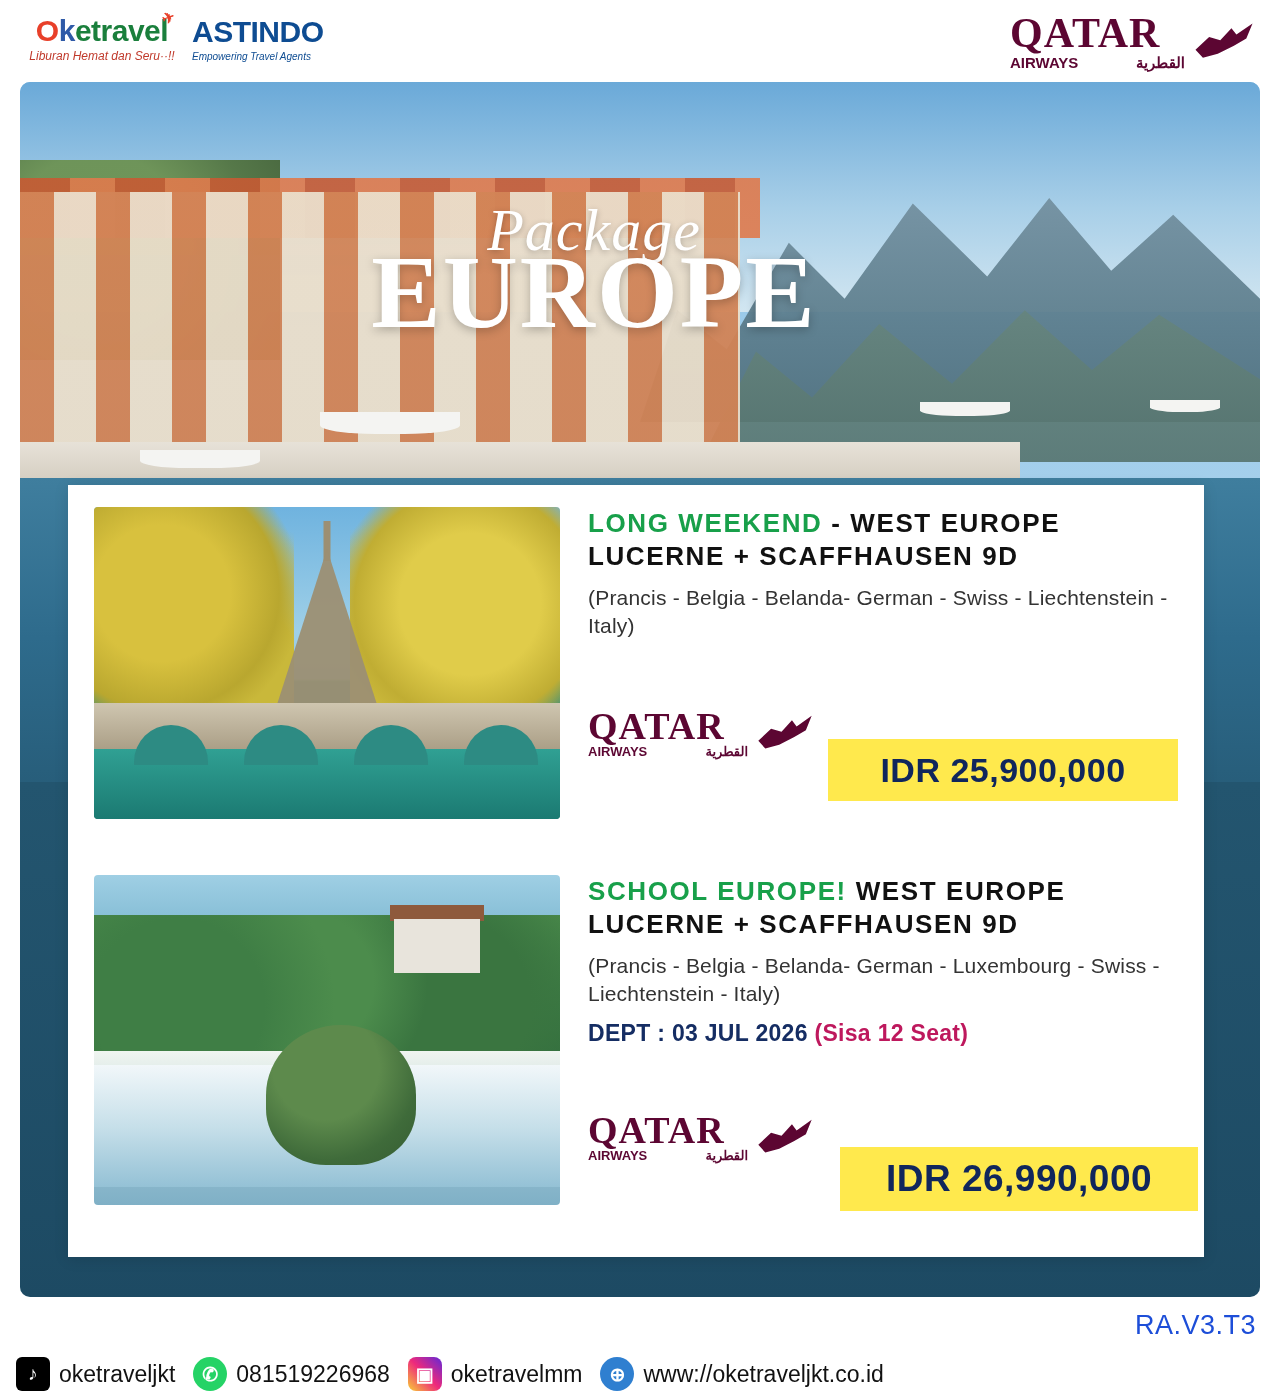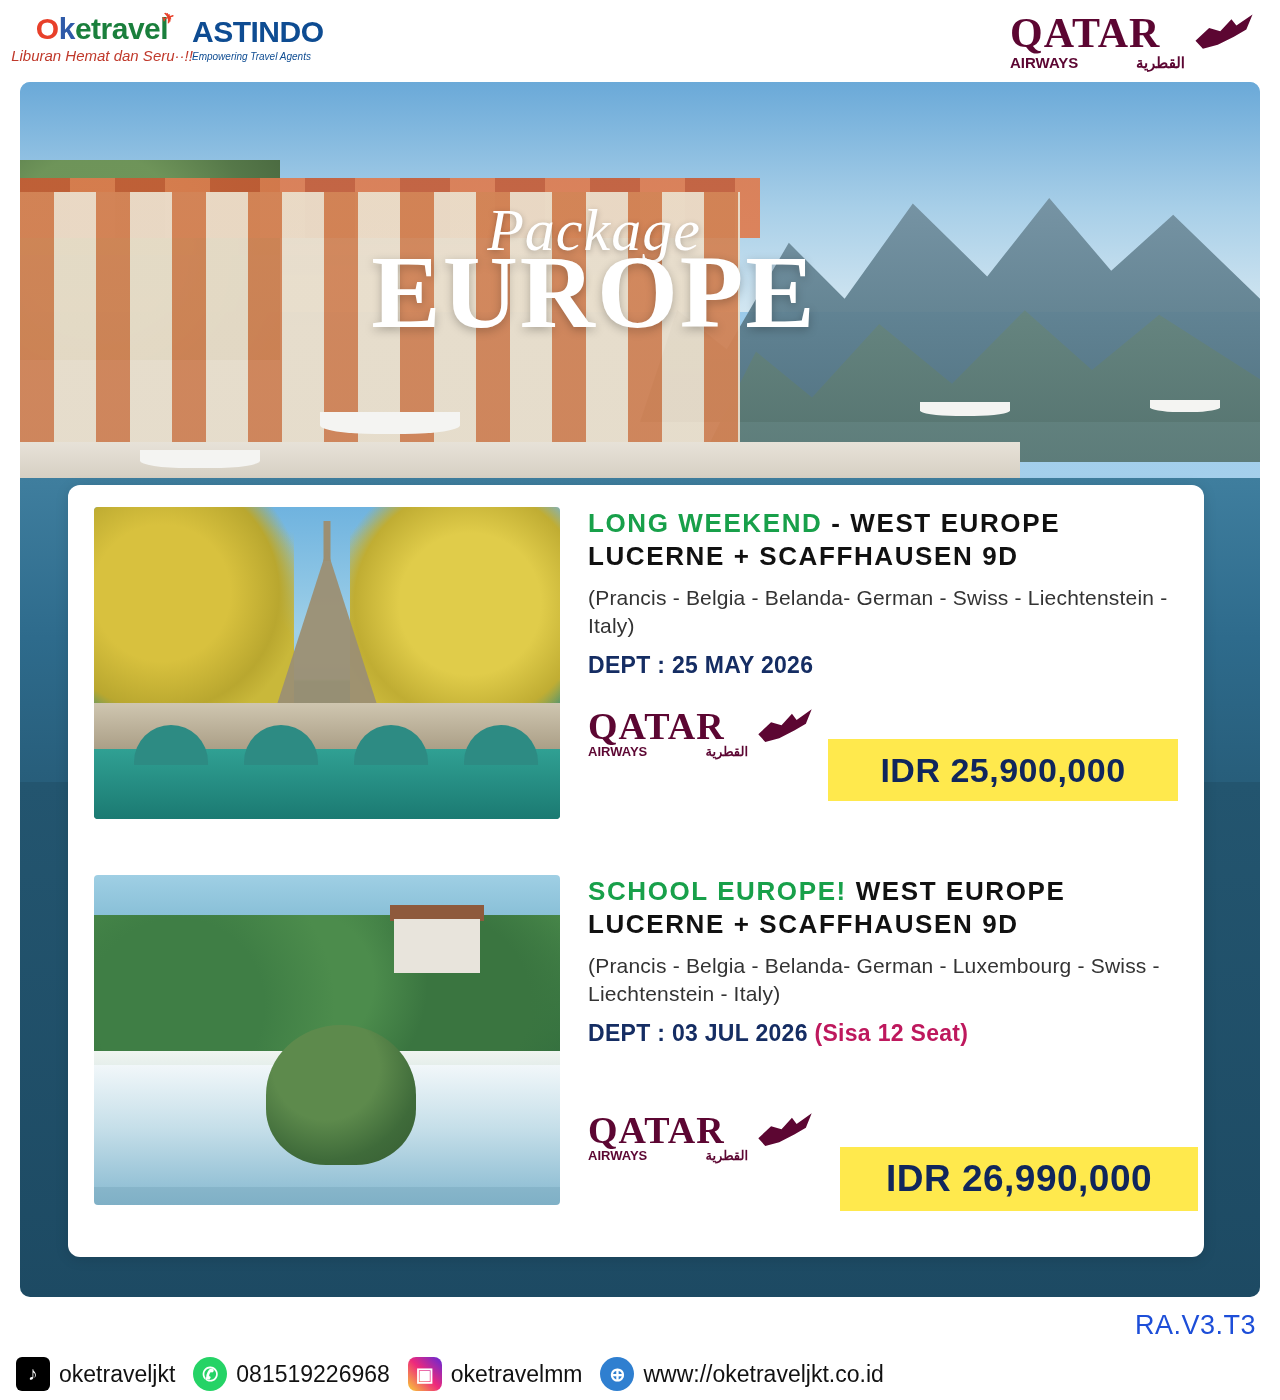--- a/index.html
+++ b/index.html
@@ -44,21 +44,21 @@
     color: #2f5aa8;
   }
   .logo-oke .plane {
     position: absolute;
     right: 8px; top: 2px;
     color: #e8402a;
     font-size: 15px;
     transform: rotate(-20deg);
   }
   .logo-oke .tag {
-    font-size: 15px;
+    font-size: 12px;
     color: #c0392b;
     font-style: italic;
     margin-top: 3px;
     white-space: nowrap;
   }
 
   .logo-astindo {
     position: absolute;
     left: 192px; top: 10px;
     width: 170px; height: 58px;
@@ -83,21 +83,21 @@
 
   .logo-qatar-header {
     position: absolute;
     right: 20px; top: 8px;
     width: 250px; height: 60px;
   }
 
   .qatar-logo {
     position: relative;
     display: flex;
-    align-items: flex-start;
+    align-items: center;
     gap: 8px;
   }
   .qatar-logo .txtwrap { display: flex; flex-direction: column; line-height: 1; }
   .qatar-logo .q1 {
     font-family: "Liberation Serif", serif;
     font-weight: bold;
     color: #5c0632;
     letter-spacing: 1px;
   }
   .qatar-logo .q2 {
@@ -196,21 +196,21 @@
     margin-top: -16px;
     text-shadow: 0 3px 10px rgba(0,0,0,.25);
   }
 
   
   .panel {
     position: absolute;
     left: 68px; top: 485px;
     width: 1136px; height: 772px;
     background: #ffffff;
-    border-radius: 12px;
+    border-radius: 0;
     box-shadow: 0 2px 14px rgba(0,0,0,.12);
   }
 
   .pkg {
     position: absolute;
     left: 0;
     width: 1136px;
   }
   .pkg.one { top: 22px; height: 340px; }
   .pkg.two { top: 390px; height: 350px; }
@@ -457,23 +457,20 @@
         <div class="arch" style="left:260px;"></div>
         <div class="arch" style="left:370px;"></div>
       </div>
     </div>
 
     <div class="pkg-text">
       <div class="pkg-title">
         <span class="hl-green">LONG WEEKEND</span><span> - WEST EUROPE LUCERNE + SCAFFHAUSEN 9D</span>
       </div>
       <div class="pkg-sub">(Prancis - Belgia - Belanda- German - Swiss - Liechtenstein - Italy)</div>
-      <div class="pkg-dept">
-        <span>DEPT : </span><span>25 MAY 2026</span>
-      </div>
     </div>
 
     <div class="pkg-airline">
       <div class="qatar-logo">
         <div class="txtwrap" style="width:160px;">
           <div class="q1" style="font-size:38px;">QATAR</div>
           <div class="q2" style="font-size:13px;">
             <span>AIRWAYS</span>
             <span>القطرية</span>
           </div>

